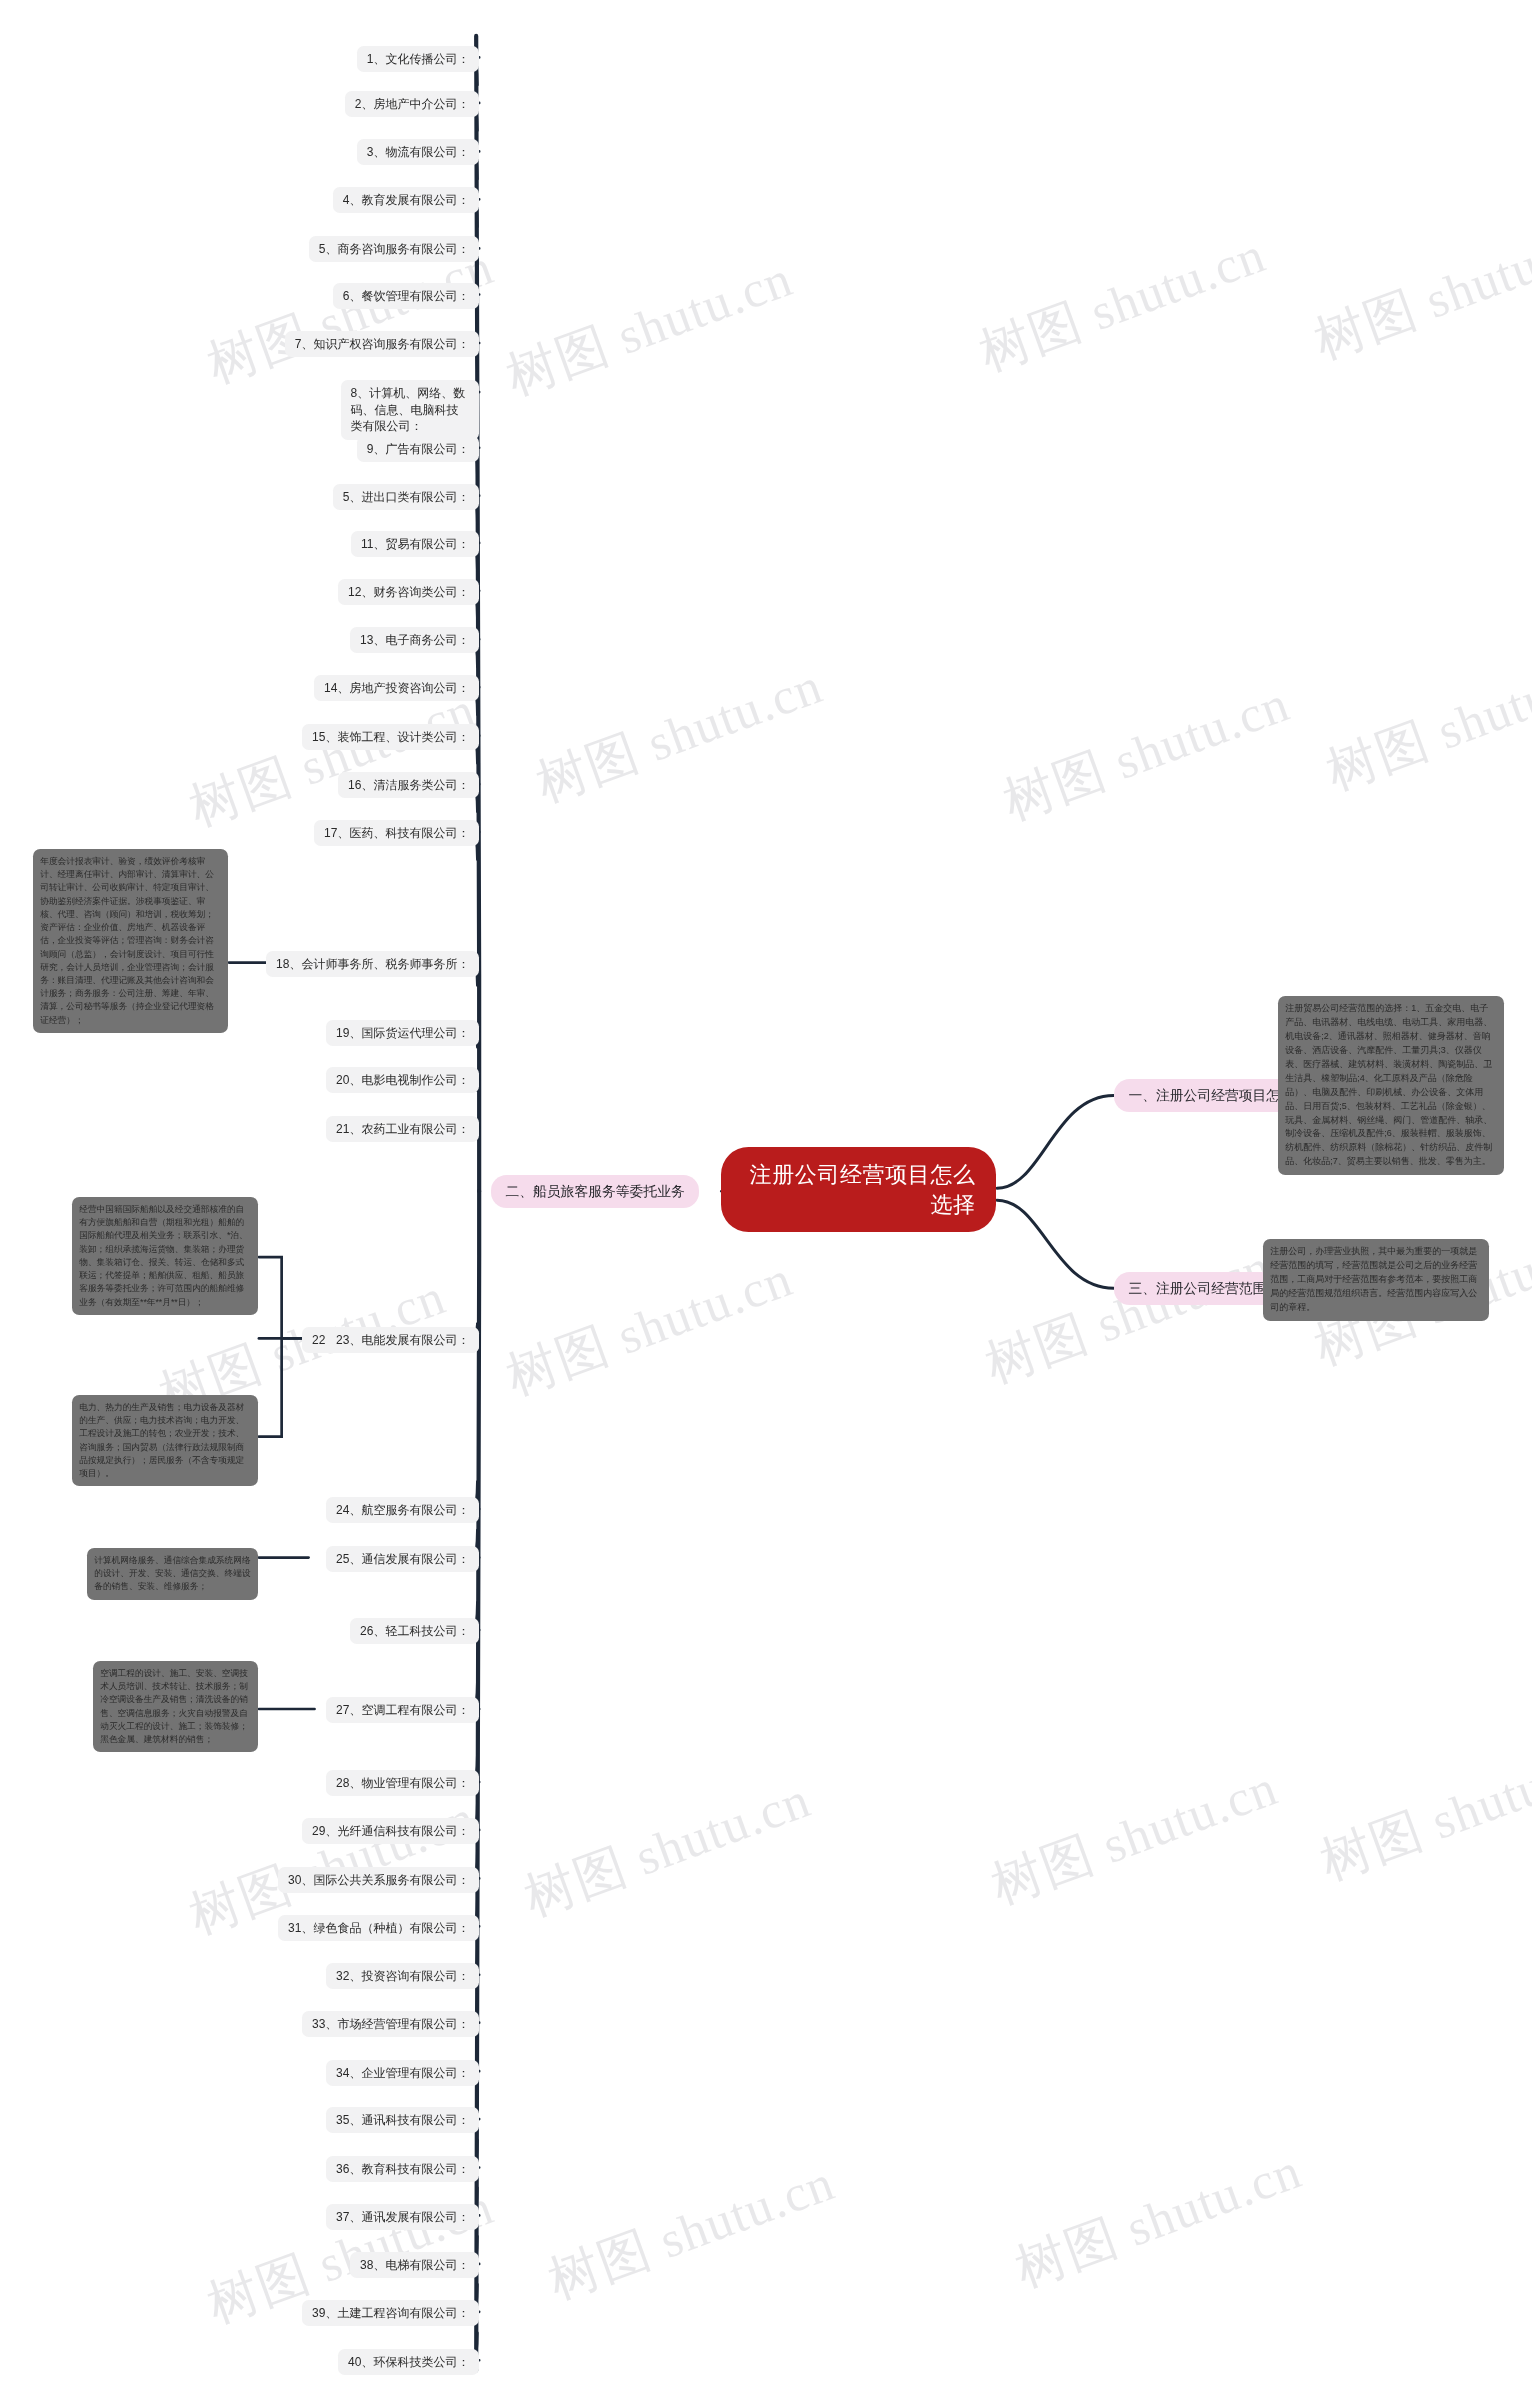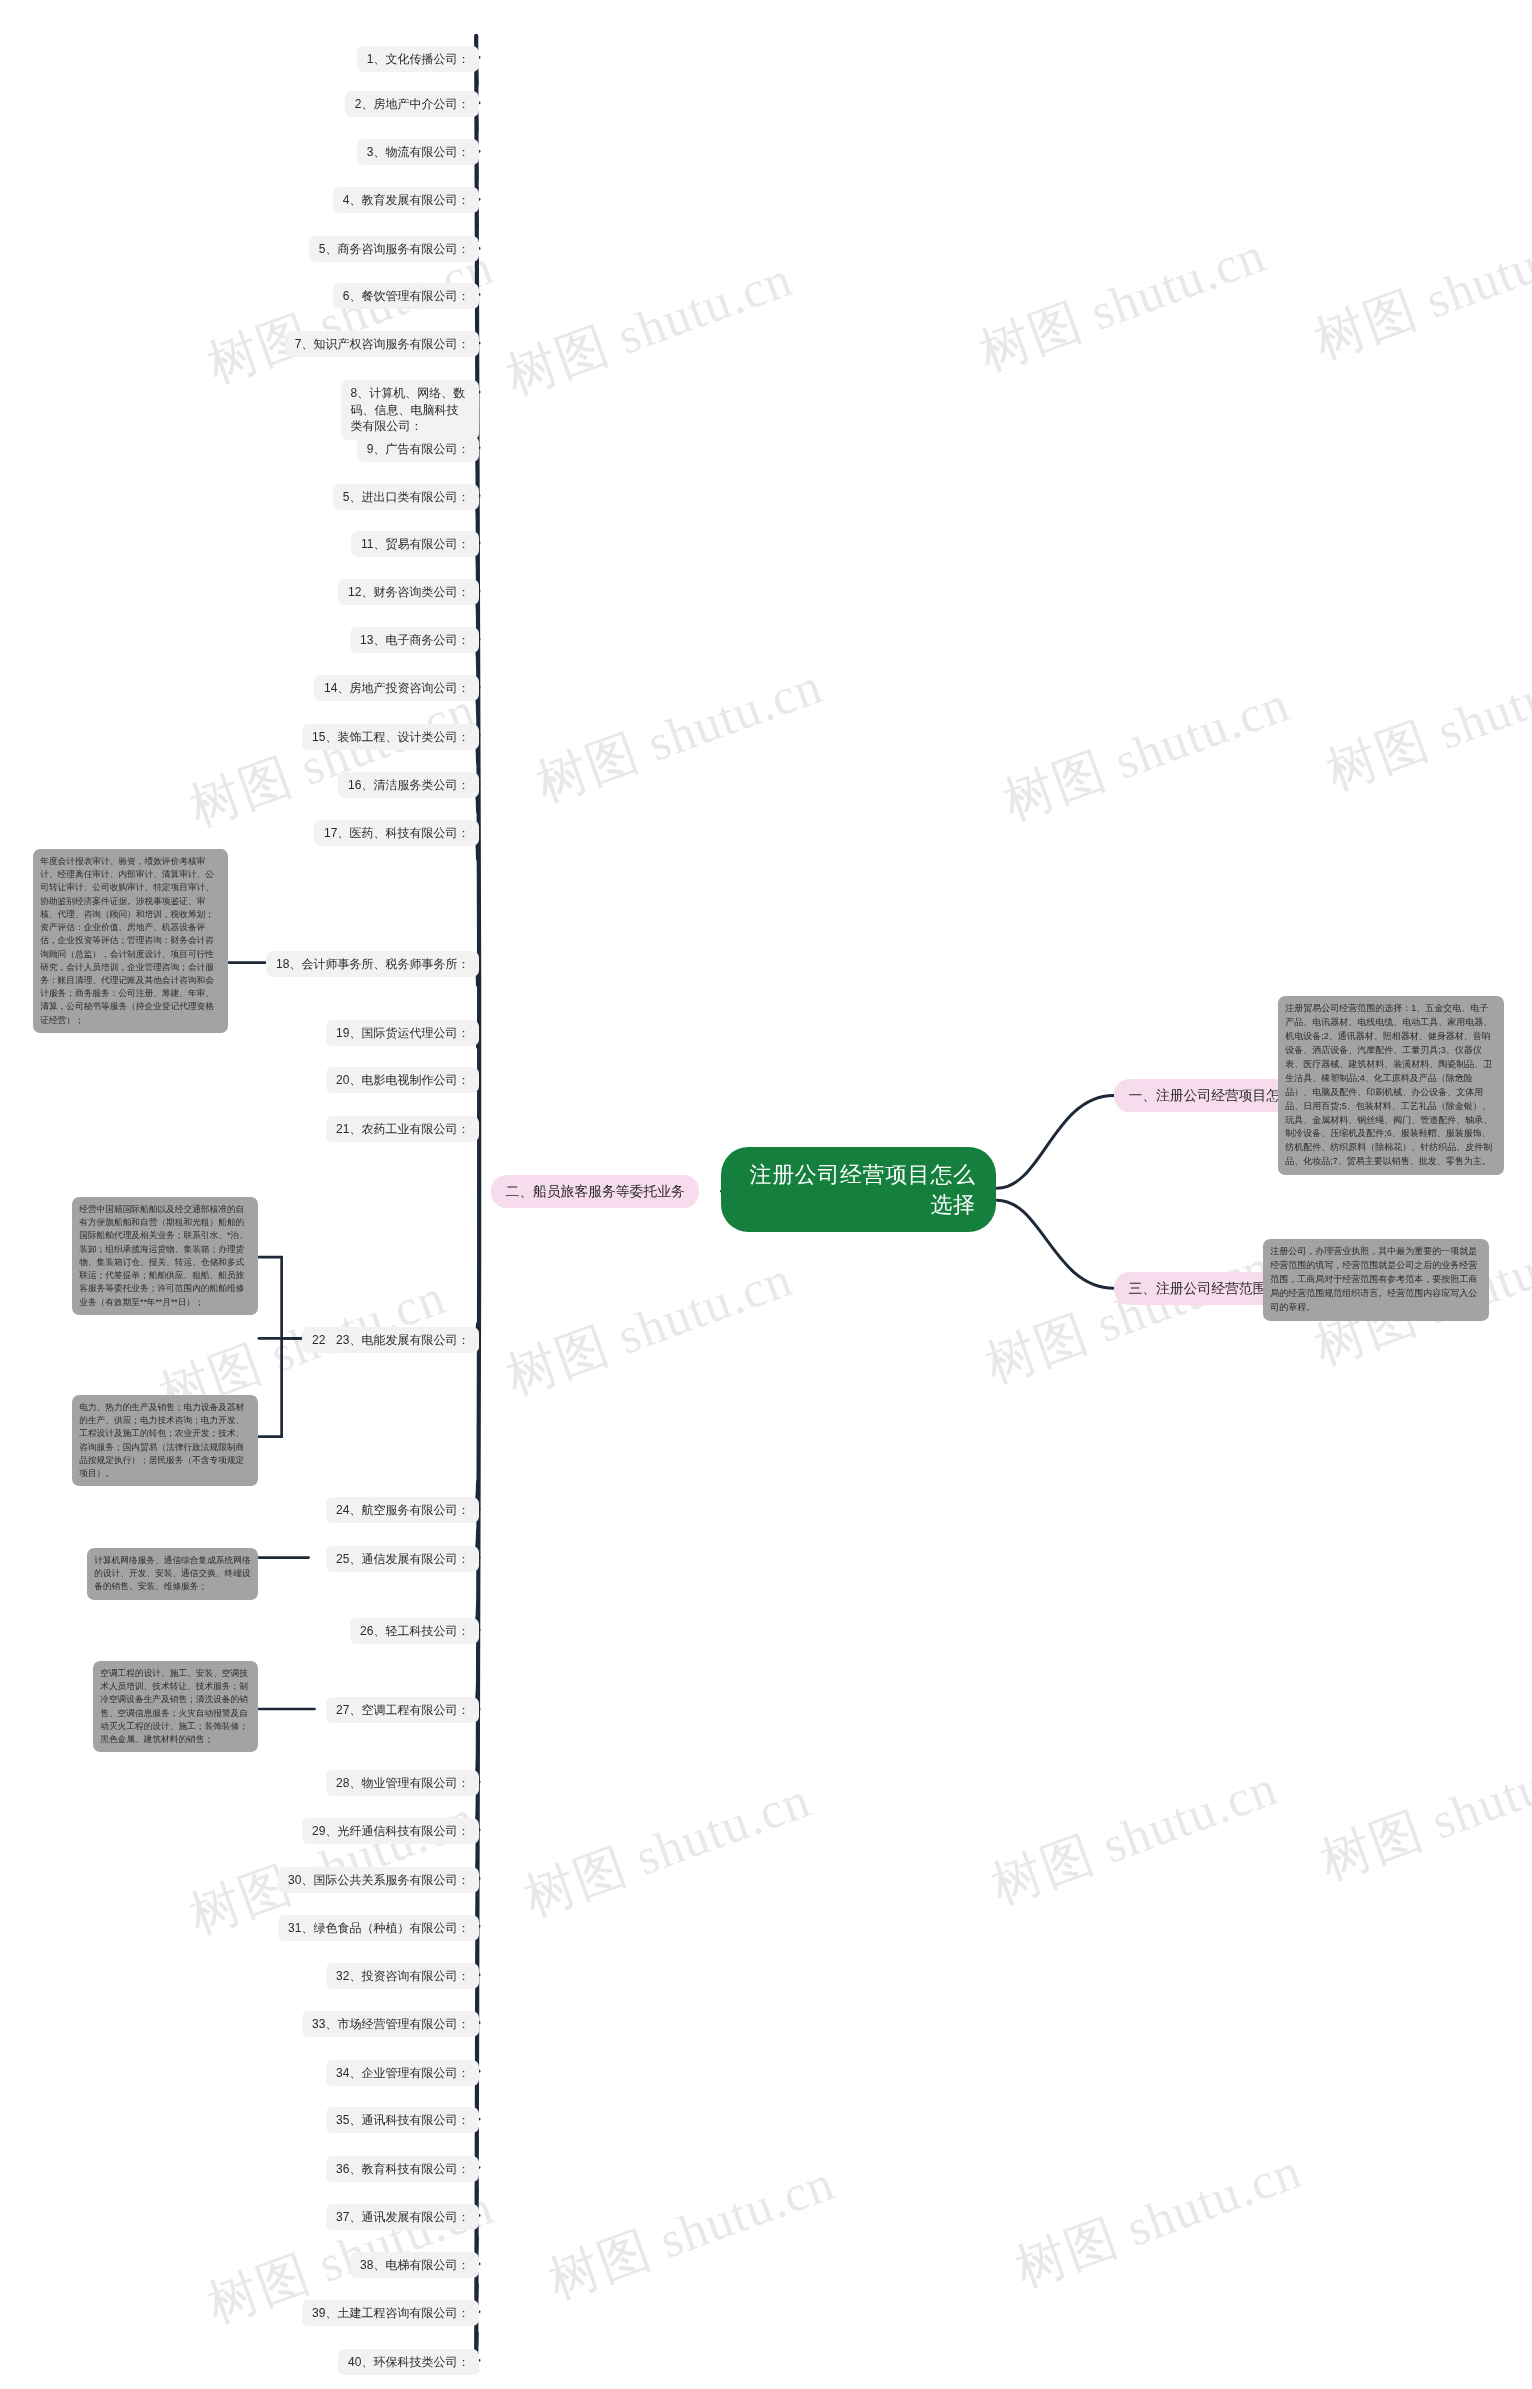--- a/index.html
+++ b/index.html
@@ -33,21 +33,21 @@
   
   .node{
     position:absolute;
     box-sizing:border-box;
     display:flex;
     align-items:center;
     justify-content:center;
     text-align:right;
   }
   .root-node{
-    background:#15803d;
+    background:#b91c1c;
     color:#ffffff;
     border-radius:27.5px;
     font-size:22px;
     line-height:1.35;
     padding:13px 20.4px;
     letter-spacing:0.6px;
   }
   .branch-node{
     background:#f6dcec;
     color:#27272c;
@@ -61,21 +61,21 @@
     background:#f2f2f3;
     color:#2a2a2a;
     border-radius:6.6px;
     font-size:12px;
     line-height:1.4;
     padding:4.8px 9.6px;
     white-space:nowrap;
     justify-content:flex-end;
   }
   .text-node{
-    background:#a3a3a3;
+    background:#737373;
     color:#2a2a2a;
     border-radius:7.2px;
     font-size:8.7px;
     line-height:1.52;
     padding:6px 7.2px;
     text-align:left;
     display:block;
     letter-spacing:0px;
     word-break:break-all;
   }

